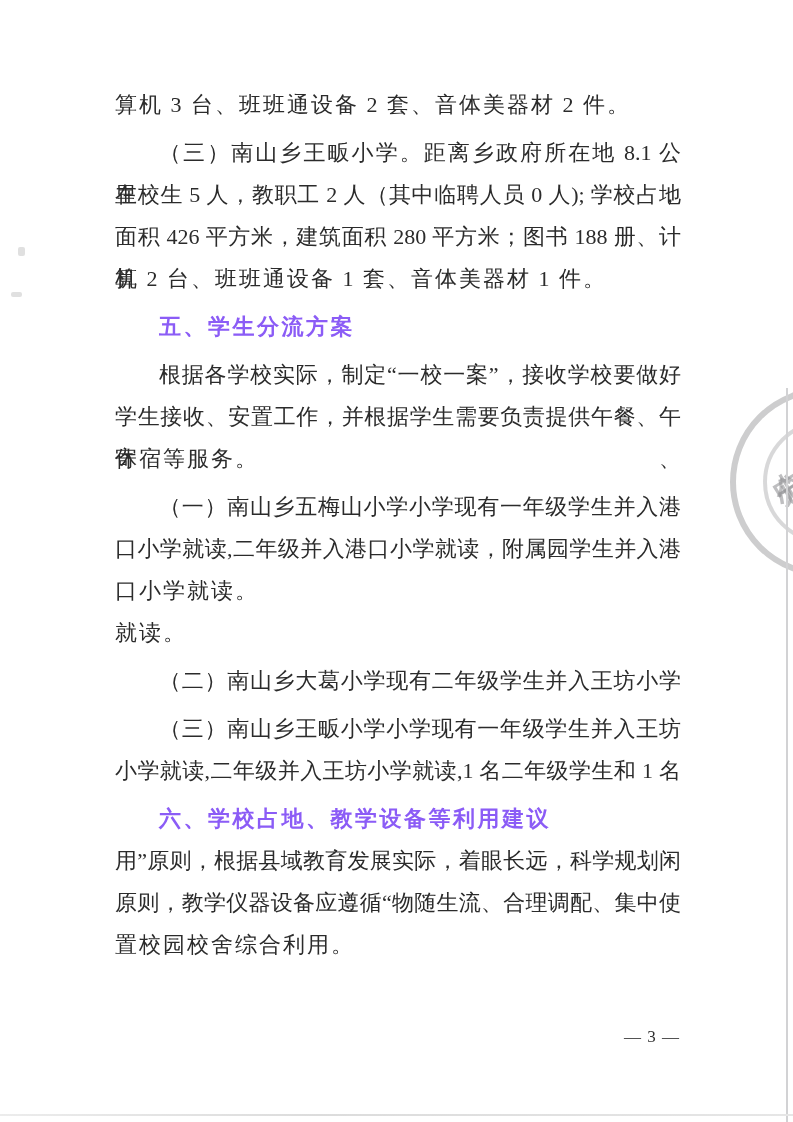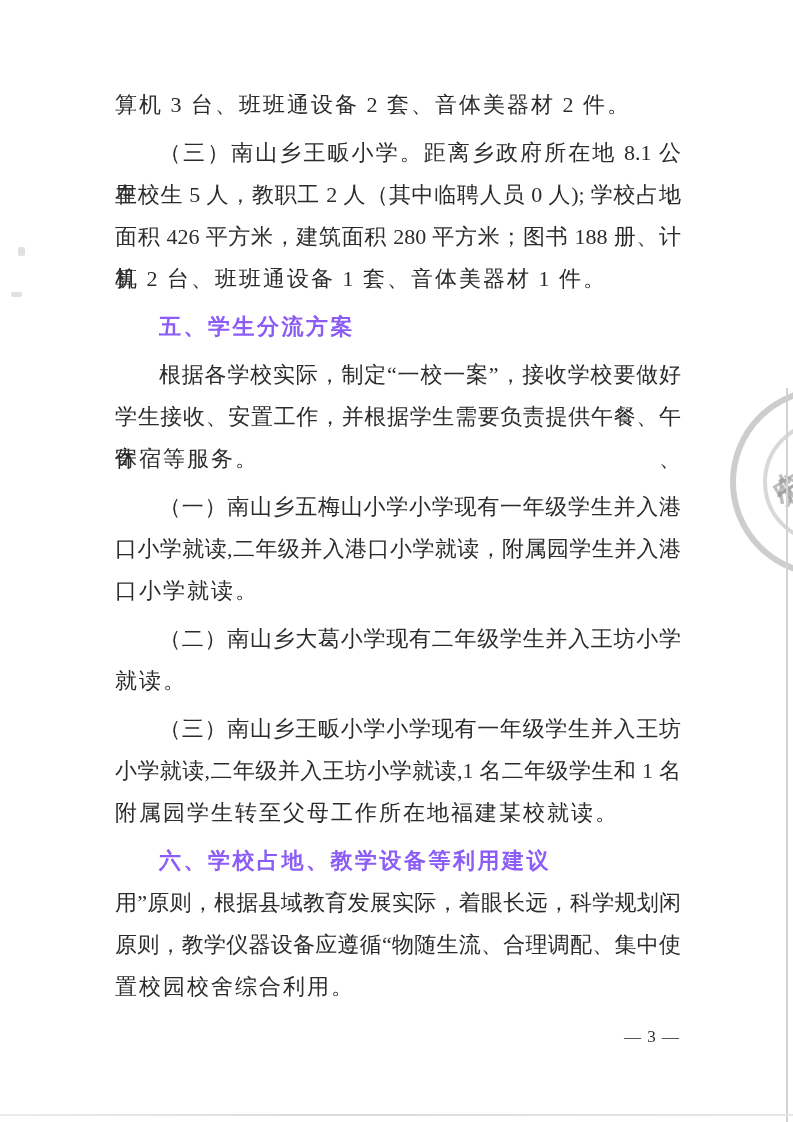--- a/index.html
+++ b/index.html
@@ -142,25 +142,24 @@
     <div class="ln jst">在校生 5 人，教职工 2 人（其中临聘人员 0 人); 学校占地</div>
     <div class="ln jst">面积 426 平方米，建筑面积 280 平方米；图书 188 册、计算</div>
     <div class="ln">机 2 台、班班通设备 1 套、音体美器材 1 件。</div>
     <div class="ln hd ind">五、学生分流方案</div>
     <div class="ln jst ind">根据各学校实际，制定“一校一案”，接收学校要做好</div>
     <div class="ln jst">学生接收、安置工作，并根据学生需要负责提供午餐、午休、</div>
     <div class="ln">寄宿等服务。</div>
     <div class="ln jst ind">（一）南山乡五梅山小学小学现有一年级学生并入港</div>
     <div class="ln jst">口小学就读,二年级并入港口小学就读，附属园学生并入港</div>
     <div class="ln">口小学就读。</div>
+    <div class="ln">就读。</div>
     <div class="ln jst ind">（二）南山乡大葛小学现有二年级学生并入王坊小学</div>
-    <div class="ln">就读。</div>
     <div class="ln jst ind">（三）南山乡王畈小学小学现有一年级学生并入王坊</div>
     <div class="ln jst">小学就读,二年级并入王坊小学就读,1 名二年级学生和 1 名</div>
-    <div class="ln">附属园学生转至父母工作所在地福建某校就读。</div>
     <div class="ln hd ind">六、学校占地、教学设备等利用建议</div>
     <div class="ln jst">用”原则，根据县域教育发展实际，着眼长远，科学规划闲</div>
     <div class="ln jst">原则，教学仪器设备应遵循“物随生流、合理调配、集中使</div>
     <div class="ln">置校园校舍综合利用。</div>
   </div>
 
   <div class="stamp">
     <div class="stamp-ring-outer"></div>
     <div class="stamp-ring-inner"></div>
     <div class="stamp-text">中心分</div>

